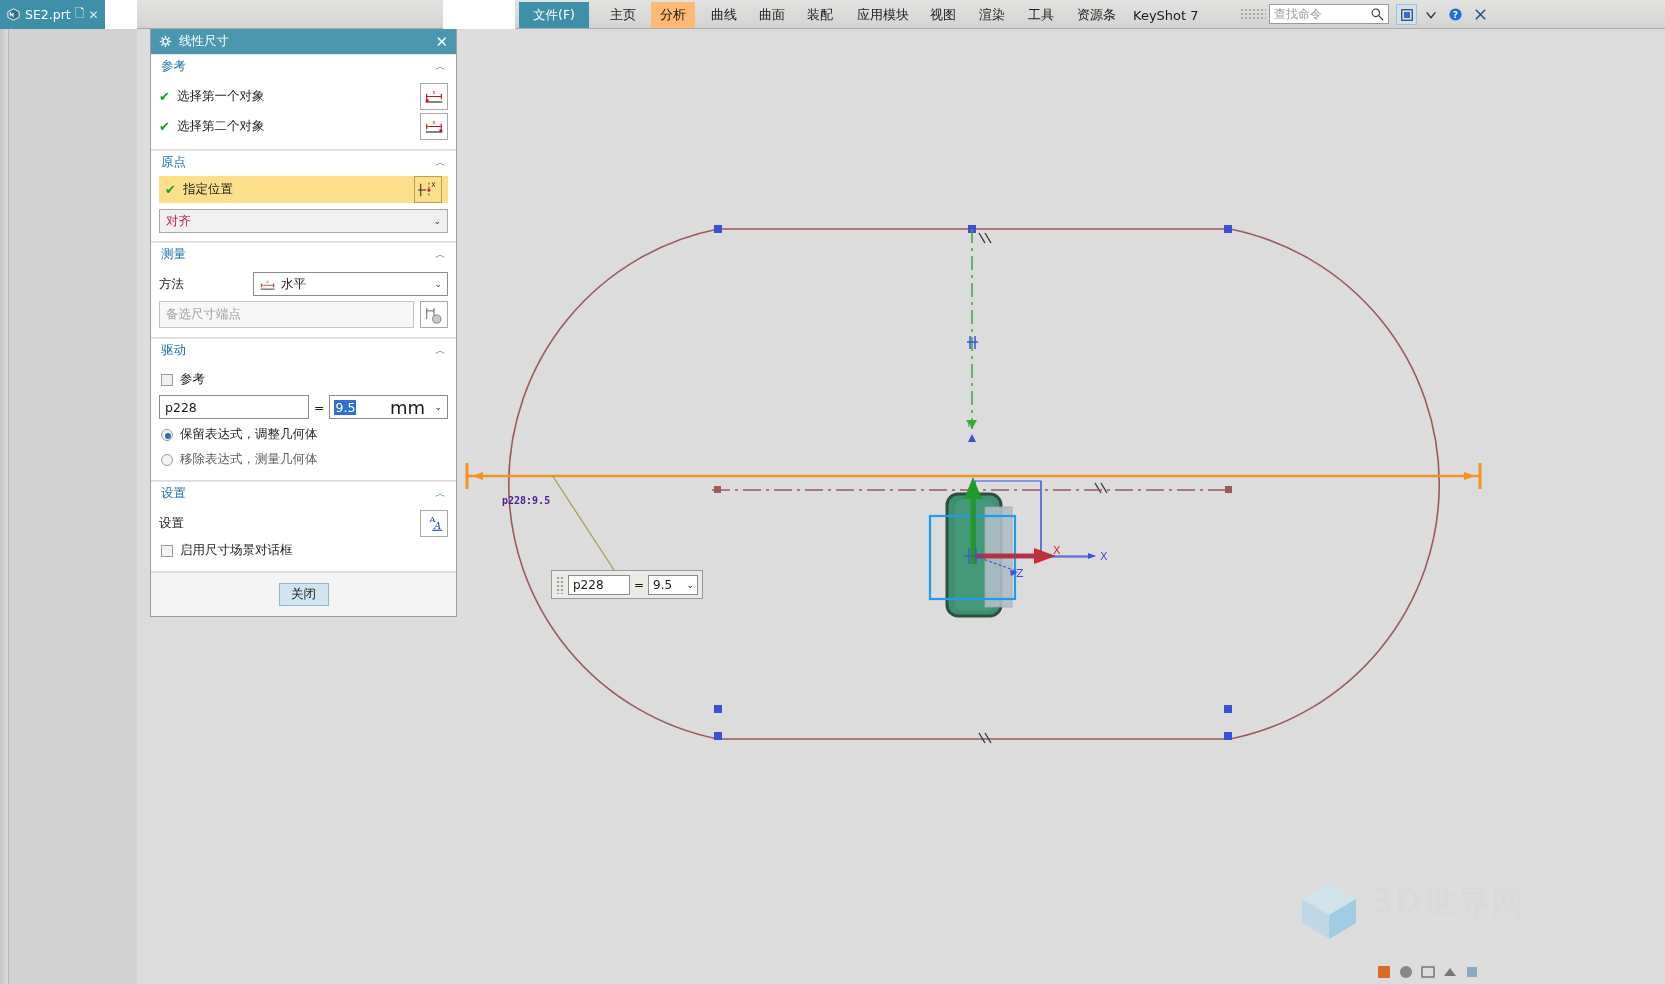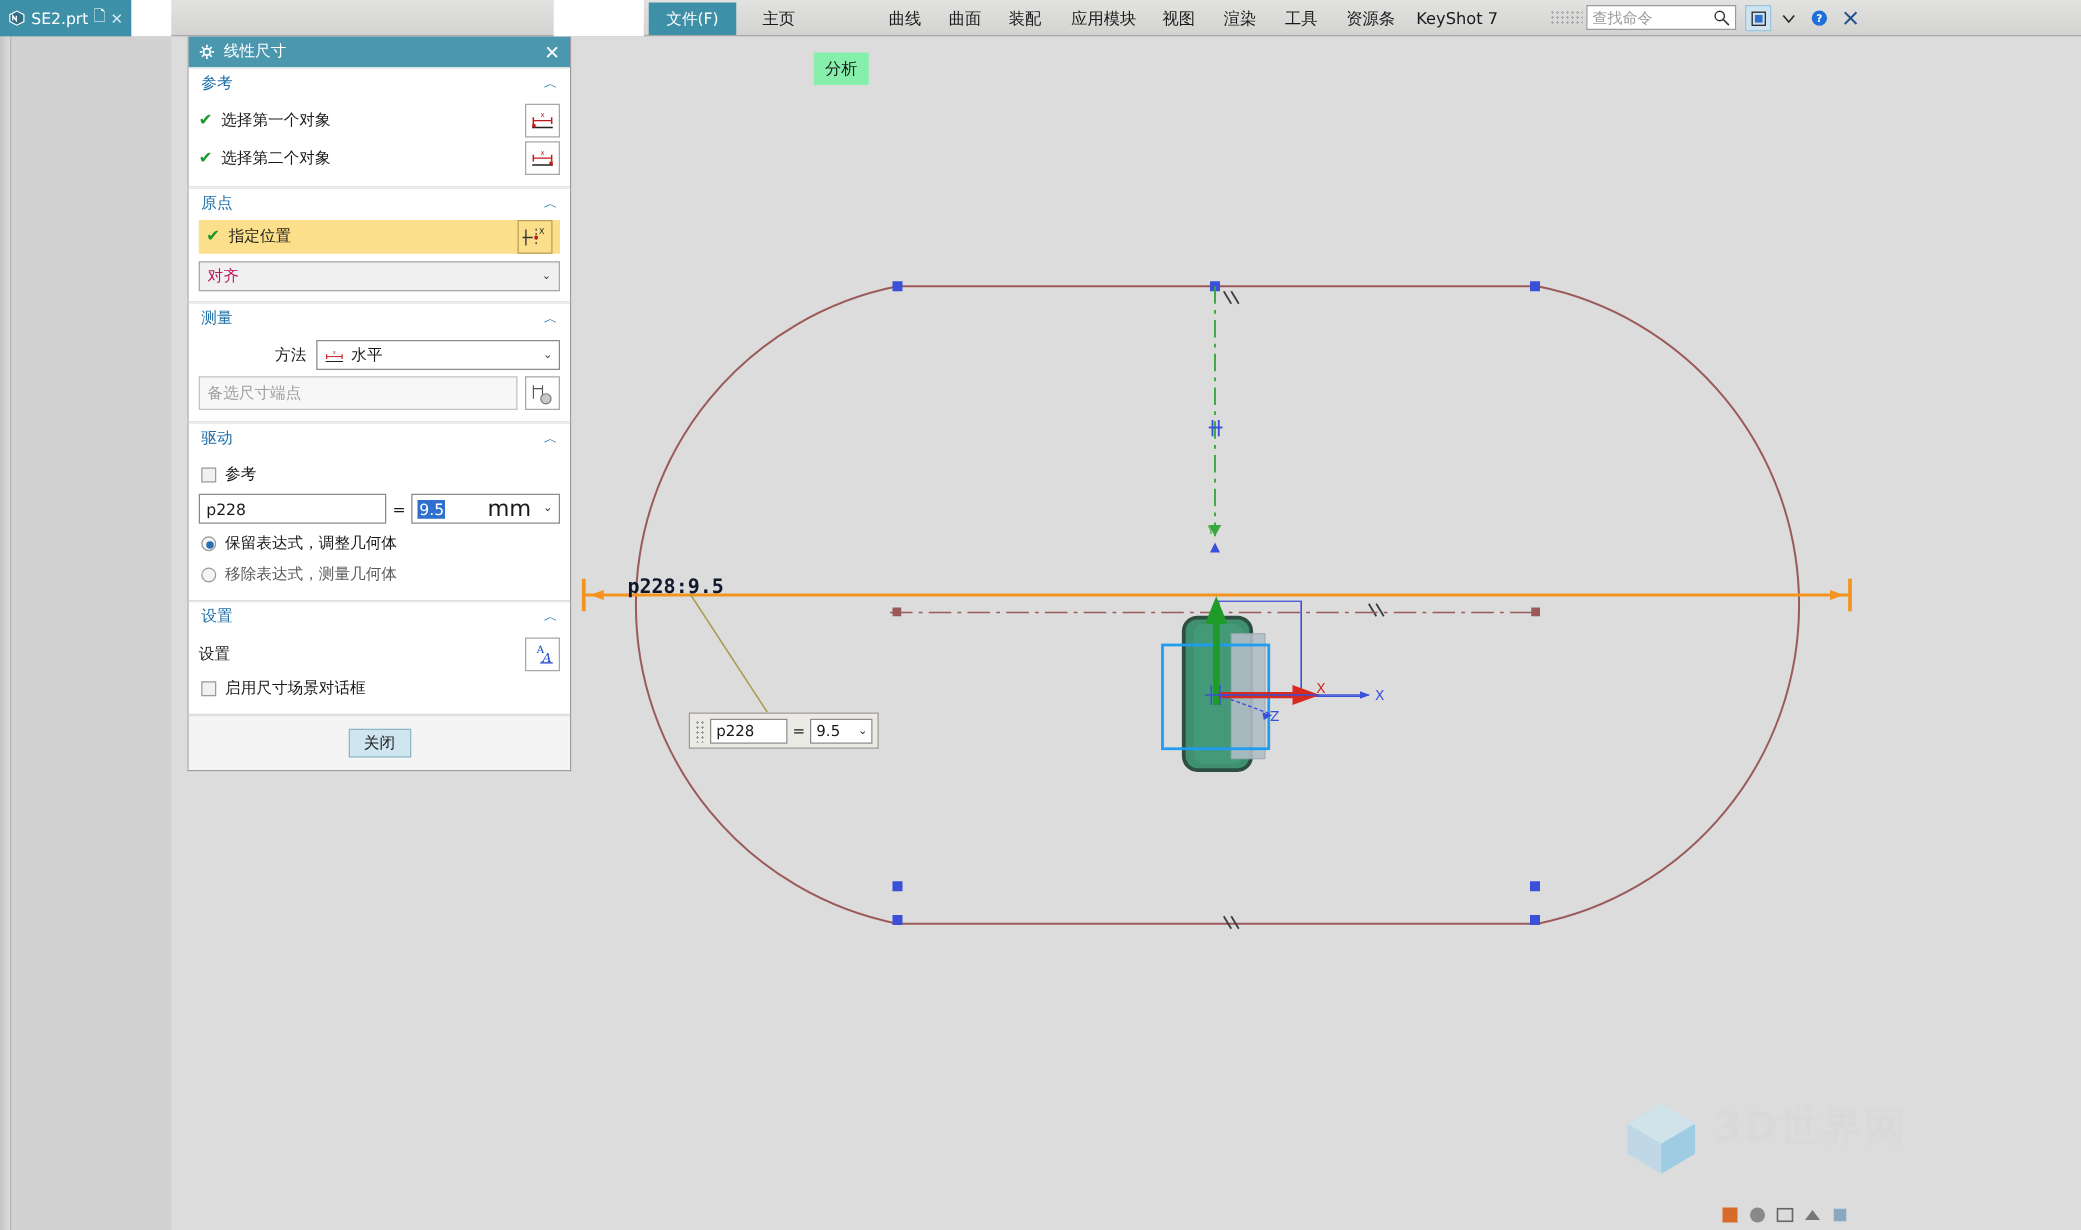--- a/index.html
+++ b/index.html
@@ -26,21 +26,21 @@
   .doctab-gap { position:absolute; left:443px; top:0; width:72px; height:29px; background:#ffffff; }
 
   .nx-ico { width:15px; height:15px; position:relative; flex:none; }
 
   
   .filemenu { position:absolute; left:519px; top:2px; width:70px; height:26px;
       background:#3e8fa8; color:#fff; display:flex; align-items:center; justify-content:center;
       font-size:12.5px; }
   .rtab { position:absolute; top:2px; height:26px; display:flex; align-items:center;
       justify-content:center; font-size:13px; color:#1a1a1a; padding:0 9px; white-space:nowrap; }
-  .rtab.active { background:#86efac;margin-top:40px; }
+  .rtab.active { background:#fdba74; }
 
   .dotgrip { position:absolute; left:1240px; top:8px; width:26px; height:13px;
       background-image:radial-gradient(#a9a9a9 0.8px, transparent 0.9px);
       background-size:4px 4px; }
   .searchbox { position:absolute; left:1269px; top:4px; width:120px; height:20px;
       background:#fff; border:1px solid #9a9a9a; display:flex; align-items:center; padding:0 4px; }
   .searchbox .ph { color:#9a9a9a; font-size:12px; }
   .searchbox .mag { position:absolute; right:3px; top:2px; }
   .ticon { position:absolute; top:4px; width:21px; height:21px; display:flex;
       align-items:center; justify-content:center; }
@@ -76,21 +76,21 @@
   .row.hl .btn-ico { border:1px solid #b8a05a; background:#fcdf8a; margin-left:auto; }
 
   .combo { height:24px; border:1px solid #a8a8a8; background:#f0f0f0; display:flex;
       align-items:center; padding:0 6px; font-size:12.5px; position:relative; }
   .combo .cv { color:#be185d; }
   .combo .arw { position:absolute; right:6px; top:50%; transform:translateY(-50%);
       font-size:9px; color:#333; }
   .combo.wide { margin:0 8px; }
 
   .lblrow { display:flex; align-items:center; padding:0 8px; min-height:30px; gap:8px; }
-  .lblrow .lab { font-size:12.5px; width:86px; flex:none;text-align:right; }
+  .lblrow .lab { font-size:12.5px; width:86px; flex:none; }
   .fieldcombo { flex:1; height:24px; border:1px solid #8b8b8b; background:#fff;
       display:flex; align-items:center; padding:0 5px; gap:5px; position:relative; font-size:12.5px; }
   .fieldcombo .arw { position:absolute; right:5px; top:50%; transform:translateY(-50%);
       font-size:9px; color:#333; }
 
   .inputghost { flex:1; height:27px; border:1px solid #c4c4c4; background:#f7f7f7;
       display:flex; align-items:center; padding:0 6px; color:#a0a0a0; font-size:12.5px; }
 
   .cbrow { display:flex; align-items:center; gap:7px; padding:4px 10px; }
   .cbox { width:12px; height:12px; border:1px solid #9a9a9a; background:#f1f1f1; flex:none; }
@@ -114,21 +114,21 @@
   .dlg-foot { height:44px; background:#f4f4f4; border-top:1px solid #e0e0e0;
       display:flex; align-items:center; justify-content:center; }
   .closebtn { width:50px; height:23px; background:#cfe5ef; border:1px solid #8fb8c9;
       font-size:12.5px; display:flex; align-items:center; justify-content:center; }
 
   
   .canvas { position:absolute; left:444px; top:0; width:1221px; height:955px; overflow:hidden; }
   .canvas.full { left:0; width:1665px; }
 
   .dimlabel { position:absolute; font-family:"DejaVu Sans Mono","Liberation Mono",monospace;
-      font-size:16px; font-weight:bold; color:#0f172a; white-space:nowrap; }
+      font-size:10px; font-weight:bold; color:#4c1d95; white-space:nowrap;margin-top:36px; }
 
   
   .floatinp { position:absolute; left:551px; top:541px; width:152px; height:29px;
       background:#eceae4; border:1px solid #9a9a9a; display:flex; align-items:center;
       padding:0 4px; gap:4px; }
   .floatinp .grip { width:8px; height:18px;
       background-image:radial-gradient(#9a9a9a 0.8px, transparent 0.9px);
       background-size:4px 4px; flex:none; }
   .floatinp .f1 { width:62px; height:20px; background:#fff; border:1px solid #8b8b8b;
       display:flex; align-items:center; padding:0 4px; font-size:12px; }

